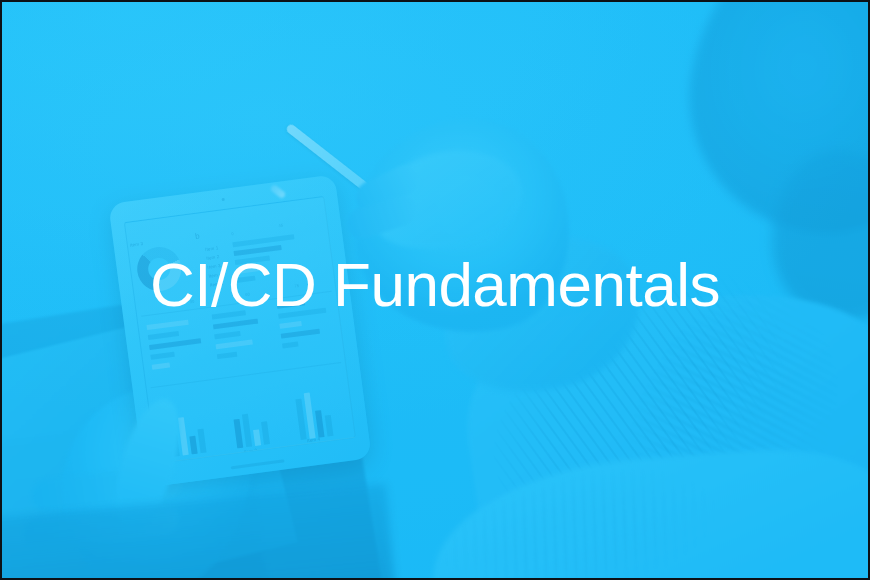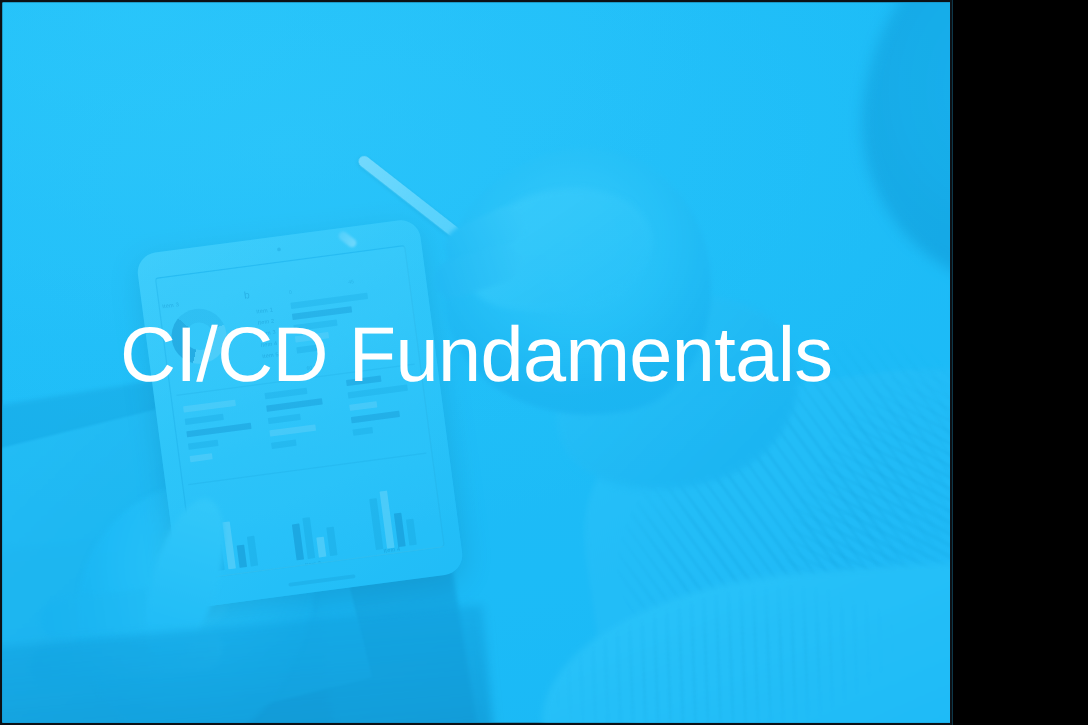--- a/index.html
+++ b/index.html
@@ -1,19 +1,19 @@
 <!DOCTYPE html>
 <html><head>
 <meta charset="utf-8">
 <style>
   html,body{margin:0;padding:0;background:#000;}
   body{width:870px;height:580px;overflow:hidden;
        font-family:"Liberation Sans",sans-serif;}
 
-  #frame{position:relative;width:762px;height:580px;overflow:hidden;
+  #frame{position:relative;width:870px;height:580px;overflow:hidden;
          background:#1fbef8;box-sizing:border-box;
          border:2px solid #0c1116;}
 
   
   #scene{position:absolute;inset:0;overflow:hidden;}
 
   .sh{position:absolute;}            
 
   
   #wash{position:absolute;inset:-40px;

